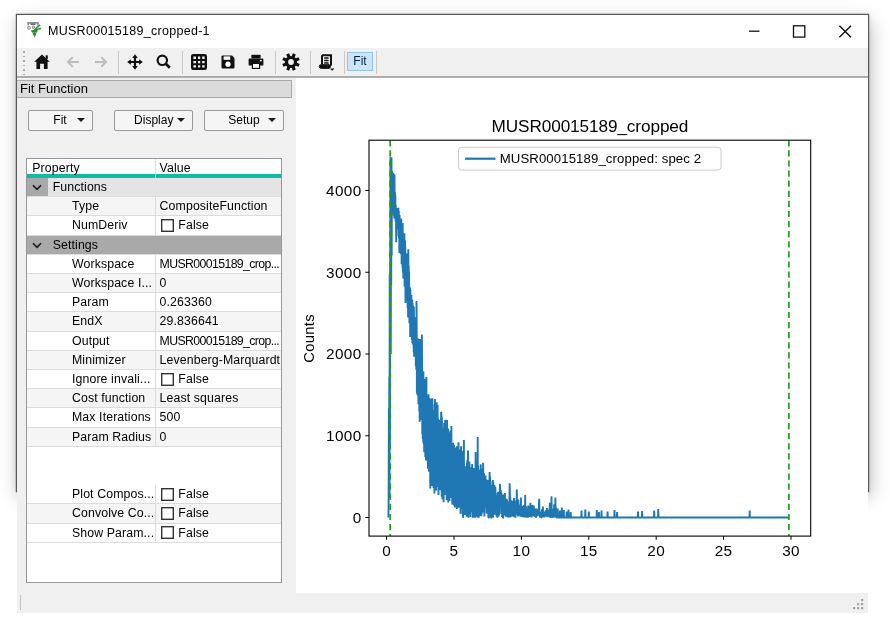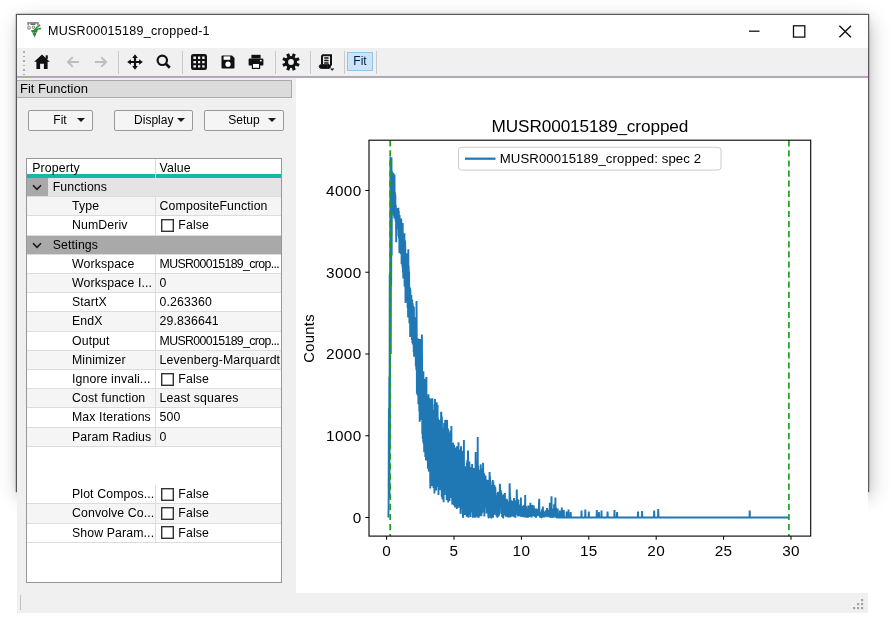--- a/index.html
+++ b/index.html
@@ -159,21 +159,21 @@
           <span class="pn">Workspace</span>
           <span style="position:absolute;left:132.3px"><i>MUSR00015189_crop...</i></span>
         </div>
         <div class="trow" style="top:115.5px;background:#f5f5f5">
           <div class="cdiv"></div>
           <span class="pn">Workspace I...</span>
           <span style="position:absolute;left:132.3px">0</span>
         </div>
         <div class="trow" style="top:134.7px;background:#ffffff">
           <div class="cdiv"></div>
-          <span class="pn">StartX</span>
+          <span class="pn">Param</span>
           <span style="position:absolute;left:132.3px">0.263360</span>
         </div>
         <div class="trow" style="top:153.9px;background:#f5f5f5">
           <div class="cdiv"></div>
           <span class="pn">EndX</span>
           <span style="position:absolute;left:132.3px">29.836641</span>
         </div>
         <div class="trow" style="top:173.1px;background:#ffffff">
           <div class="cdiv"></div>
           <span class="pn">Output</span>

